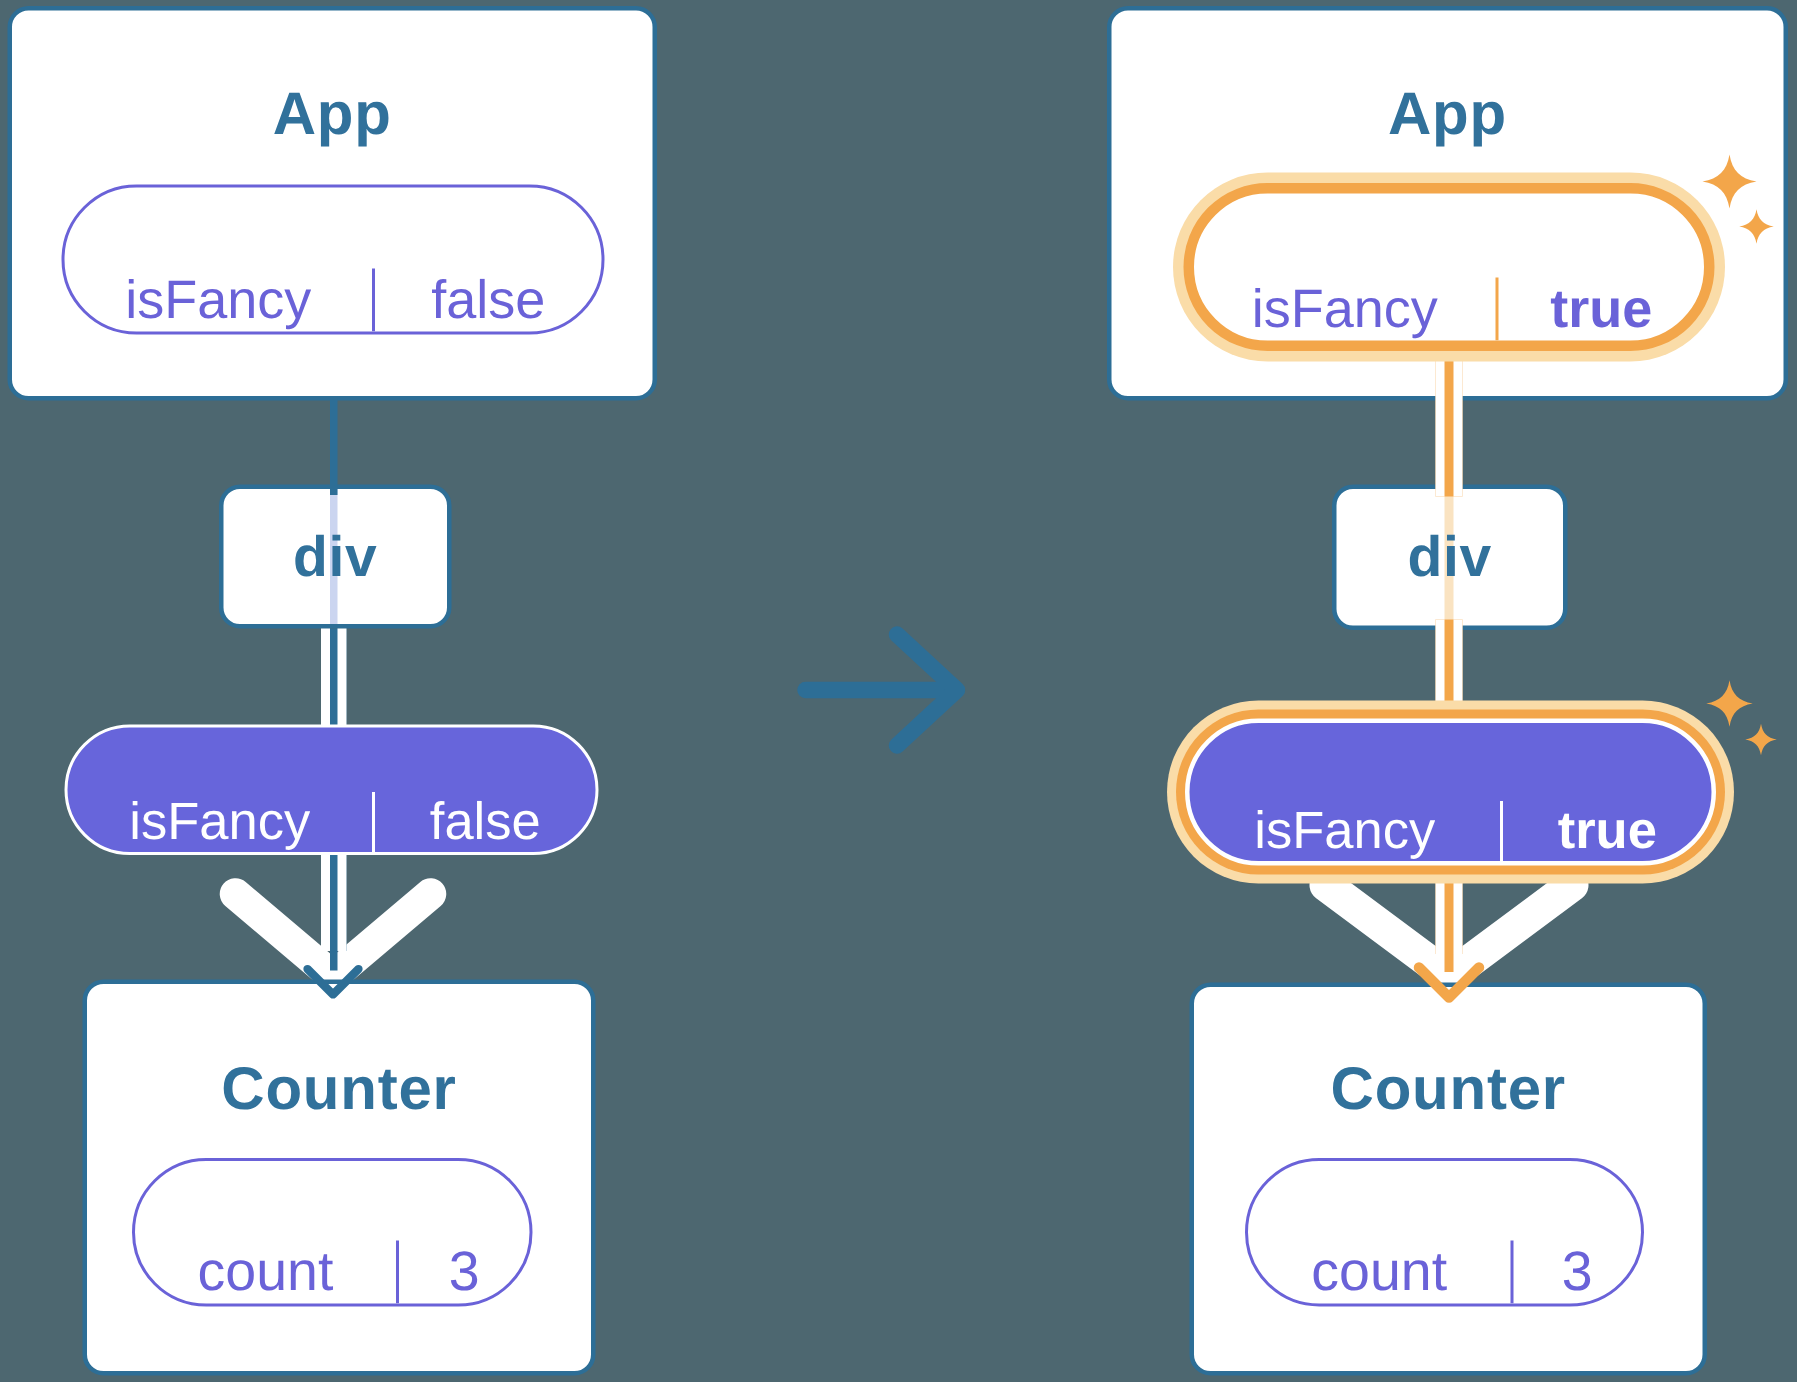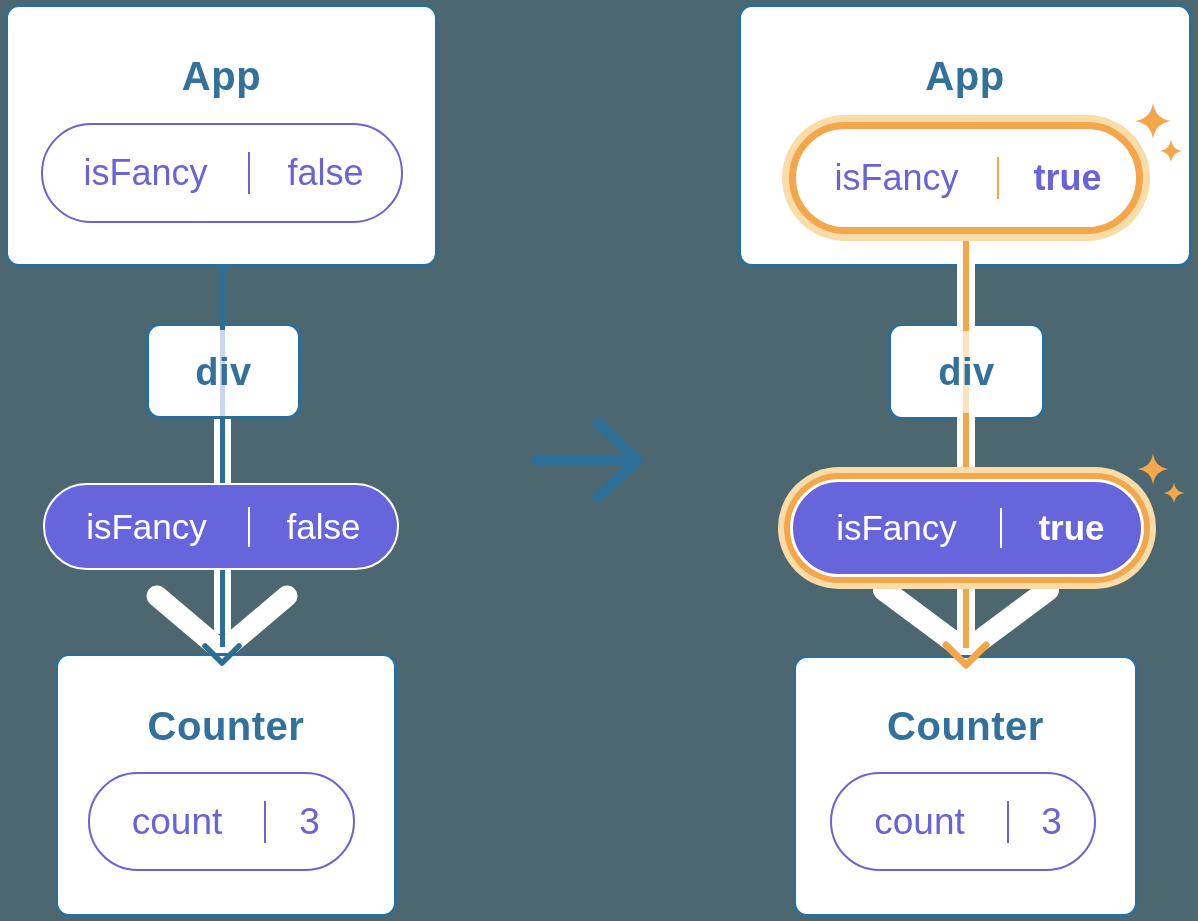--- a/index.html
+++ b/index.html
@@ -27,21 +27,21 @@
     border-radius:14px;z-index:1;
   }
   .card-title{
     position:absolute;left:0;right:0;text-align:center;
     color:var(--heading);font-size:40px;font-weight:600;line-height:44px;
     z-index:1;letter-spacing:.5px;
   }
   .thread-stripe{position:absolute;top:0;z-index:0;}
 
   .pill{
-    position:absolute;display:flex;align-items:center;
+    position:absolute;display:flex;align-items:flex-end;
     border-radius:999px;z-index:3;overflow:hidden;
   }
   .pill .cell{display:flex;align-items:center;justify-content:center;}
   .pill-outline{background:#fff;border:2.5px solid var(--purple);color:var(--purple);}
   .pill-outline .cell-right{border-left:2px solid var(--purple);}
   .pill-filled{background:var(--purple-fill);border:2.5px solid #fff;color:#fff;}
   .pill-filled .cell-right{border-left:2.5px solid #fff;}
   .pill-hot-outline{
     background:#fff;border:7px solid var(--orange);color:var(--purple);
     box-shadow:0 0 0 7px var(--orange-light);overflow:hidden;

